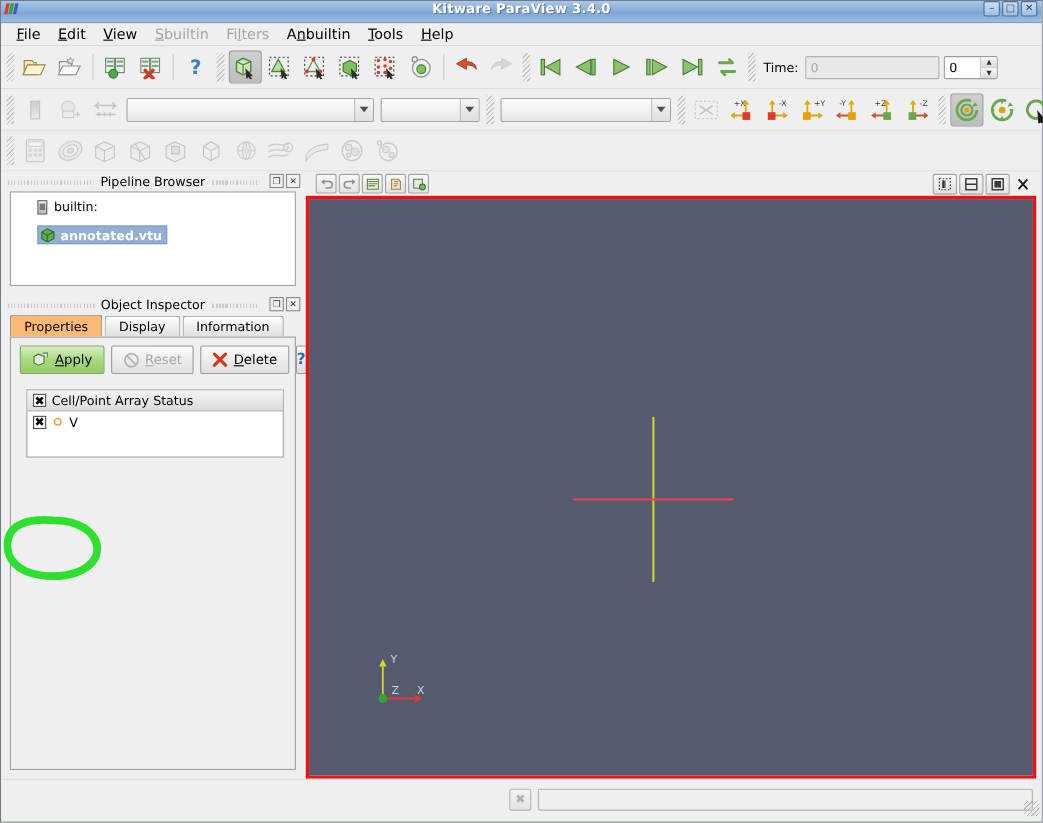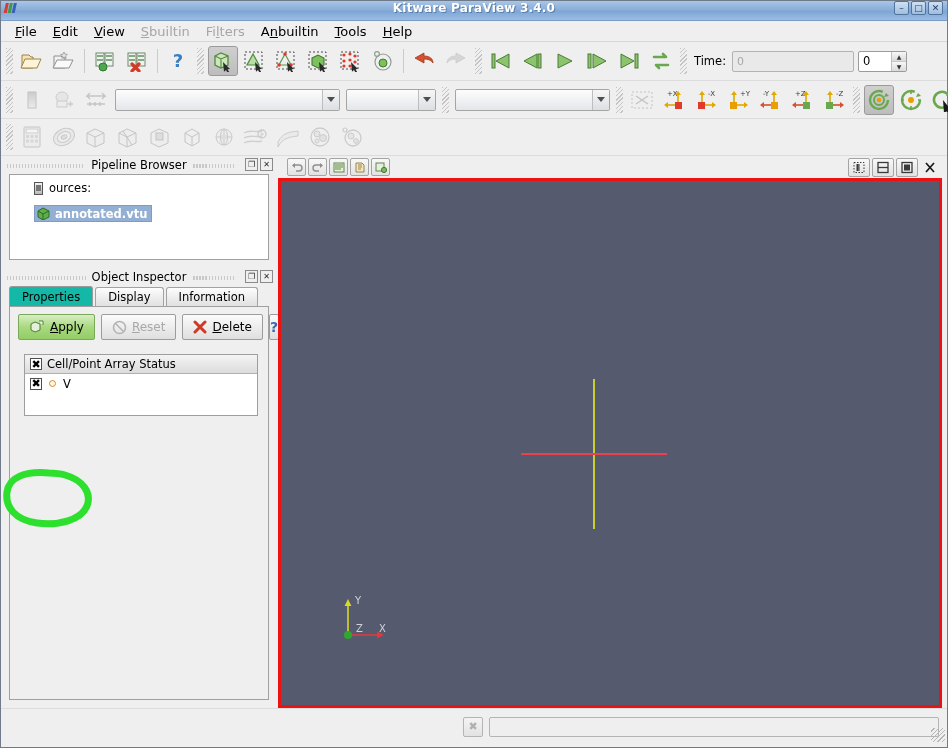--- a/index.html
+++ b/index.html
@@ -153,21 +153,21 @@
   .cube-ico { width:14px;height:13px;margin-right:4px;position:relative;}
 
   .objinsp { flex: 1; display: flex; flex-direction: column; }
   .tabsrow { display:flex; padding: 0 8px; align-items: flex-end; height: 20px; }
   .tab {
     height: 19px; padding: 0 12px; font-size: 11.5px;
     border: 1px solid #a2a2a2; border-bottom: none; border-radius: 3px 3px 0 0;
     background: linear-gradient(to bottom,#fdfdfd,#e0e0e0);
     display: flex; align-items: center; margin-right: 2px;
   }
-  .tab.active { background:#14b8a6; border-color:#9a9a9a; height: 20px; }
+  .tab.active { background:#fdba74; border-color:#9a9a9a; height: 20px; }
 
   .btnrow { display:flex; align-items:center; gap:6px; padding: 7px 8px 6px 8px; }
   .pvbtn {
     height: 26px; border:1px solid #9c9c9c; border-radius:2px;
     display:flex;align-items:center;justify-content:center; gap:5px;
     font-size:12px; padding: 0 10px;
     background: linear-gradient(to bottom,#fbfbfb,#dfdfdf);
   }
   .pvbtn.apply {
     background: linear-gradient(to bottom,#d8eec4 0%,#a8d97f 50%,#93cd66 100%);
@@ -667,21 +667,21 @@
         <div class="dots r"></div>
         <div class="title">Pipeline Browser</div>
         <div class="dockbtns">
           <div class="dockbtn">❐</div>
           <div class="dockbtn">✕</div>
         </div>
       </div>
       <div class="panelbox pipeline">
         <div class="tree-row">
           <span class="server-icon"></span>
-          <span>ources:</span>
+          <span>builtin:</span>
         </div>
         <div class="srcrow">
           <div class="vline" style="left:31px;top:-4px;height:8px"></div>
           <div class="sel" style="width:118px">
             <span class="cube-ico">
               <svg width="14" height="13" viewBox="0 0 14 13">
                 <path d="M1 4l5-3 6 3v6l-6 3-5-3z" fill="#5fae4a" stroke="#2f6a26"></path>
                 <path d="M1 4l5 3 6-3M6 7v6" stroke="#2f6a26" fill="none"></path>
               </svg>
             </span>

